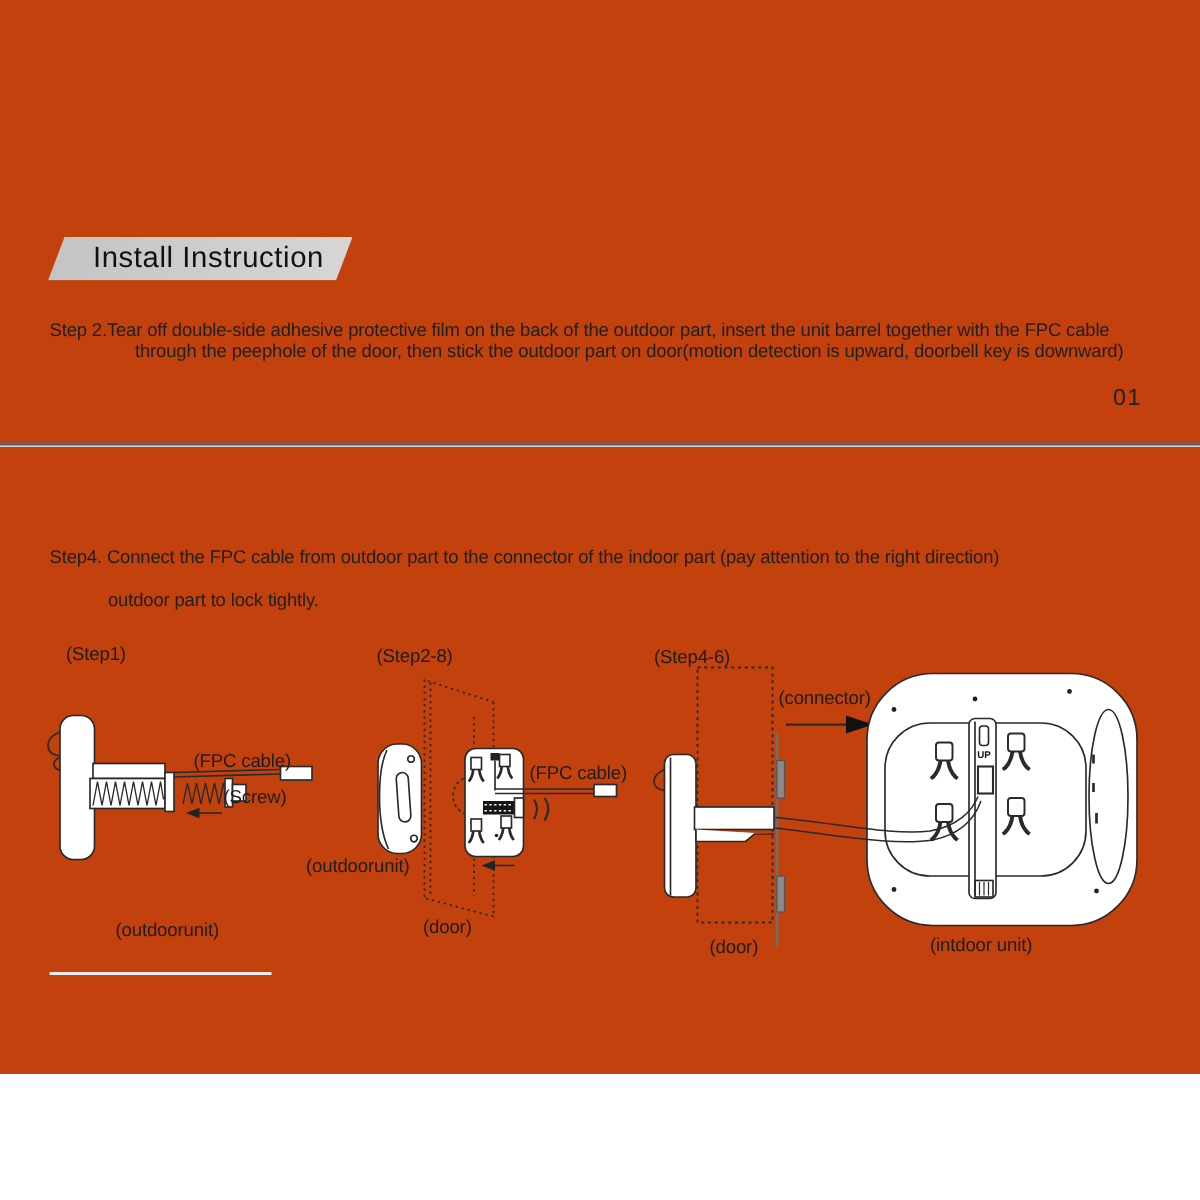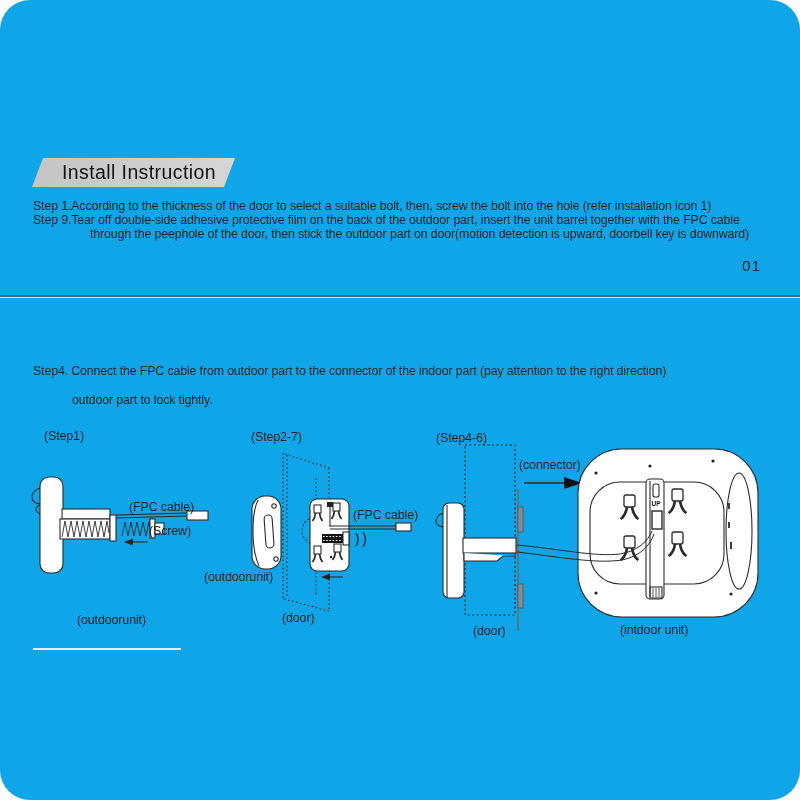--- a/index.html
+++ b/index.html
@@ -1,17 +1,17 @@
 <!DOCTYPE html>
 <html><head>
 <meta charset="utf-8">
 <style>
   html,body{margin:0;padding:0;background:#fff;}
-  .page{position:relative;width:800px;height:800px;background:#0ea5e9;overflow:hidden;
-        font-family:"Liberation Sans","DejaVu Sans",sans-serif;color:#1f1f1f;border-radius:30px;}
+  .page{position:relative;width:800px;height:716px;background:#c2410c;overflow:hidden;
+        font-family:"Liberation Sans","DejaVu Sans",sans-serif;color:#1f1f1f;}
   .abs{position:absolute;white-space:nowrap;}
   .banner{position:absolute;left:32px;top:158px;width:203px;height:29px;
           background:linear-gradient(90deg,#c4c4c4,#d6d6d6);
           clip-path:polygon(11px 0,100% 0,calc(100% - 11px) 100%,0 100%);
           display:flex;align-items:center;}
   .banner span{font-size:19.5px;font-weight:500;letter-spacing:.4px;color:#111;padding-left:30px;}
   .bodyline{font-size:12.3px;letter-spacing:-0.1px;}
   .pageno{position:absolute;left:731px;top:257px;font-size:15.5px;letter-spacing:1px;color:#222;margin-left:11px;}
   .divider{position:absolute;left:0;top:295px;width:800px;height:2px;background:#616161;border-bottom:1px solid #d9d9d9;}
   .faintrule{position:absolute;left:33px;top:648px;width:148px;height:2px;background:#ededed;}
@@ -22,22 +22,21 @@
 </style>
 </head>
 <body>
 
 <div class="page">
 
   <div class="banner">
     <span>Install Instruction</span>
   </div>
 
-  <div class="abs bodyline" style="left:33px;top:199px">Step 1.According to the thickness of the door to select a suitable bolt, then, screw the bolt into the hole (refer installation icon 1)</div>
-  <div class="abs bodyline" style="left:33px;top:213px">Step 9.Tear off double-side adhesive protective film on the back of the outdoor part, insert the unit barrel together with the FPC cable</div>
+  <div class="abs bodyline" style="left:33px;top:213px">Step 2.Tear off double-side adhesive protective film on the back of the outdoor part, insert the unit barrel together with the FPC cable</div>
   <div class="abs bodyline" style="left:90px;top:227px">through the peephole of the door, then stick the outdoor part on door(motion detection is upward, doorbell key is downward)</div>
 
   <div class="pageno">01</div>
   <div class="divider"></div>
 
   <div class="abs bodyline" style="left:33px;top:364px">Step4. Connect the FPC cable from outdoor part to the connector of the indoor part (pay attention to the right direction)</div>
   <div class="abs bodyline" style="left:72px;top:393px">outdoor part to lock tightly.</div>
 
   <svg width="800" height="800" viewBox="0 0 800 800" fill="none" stroke="#2a2a2a" stroke-width="1.1">
 
@@ -168,21 +167,21 @@
         <line x1="731" y1="542" x2="731" y2="549" stroke-width="1.8"></line>
       </g>
       <g stroke-width="1">
         <path d="M517,545 C560,549 595,557 620,554 C638,551 648,541 652,531"></path>
         <path d="M517,552 C560,557 596,564 622,560 C641,556 650,545 654,534"></path>
       </g>
     </g>
   </svg>
 
   <div class="abs dlabel" style="left:44px;top:429px">(Step1)</div>
-  <div class="abs dlabel" style="left:251px;top:430px">(Step2-7)</div>
+  <div class="abs dlabel" style="left:251px;top:430px">(Step2-8)</div>
   <div class="abs dlabel" style="left:436px;top:431px">(Step4-6)</div>
 
   <div class="abs dlabel" style="left:129px;top:500px">(FPC cable)</div>
   <div class="abs dlabel" style="left:149px;top:524px">(Screw)</div>
   <div class="abs dlabel" style="left:77px;top:613px">(outdoorunit)</div>
 
   <div class="abs dlabel" style="left:353px;top:508px">(FPC cable)</div>
   <div class="abs dlabel" style="left:204px;top:570px">(outdoorunit)</div>
   <div class="abs dlabel" style="left:282px;top:611px">(door)</div>
 

